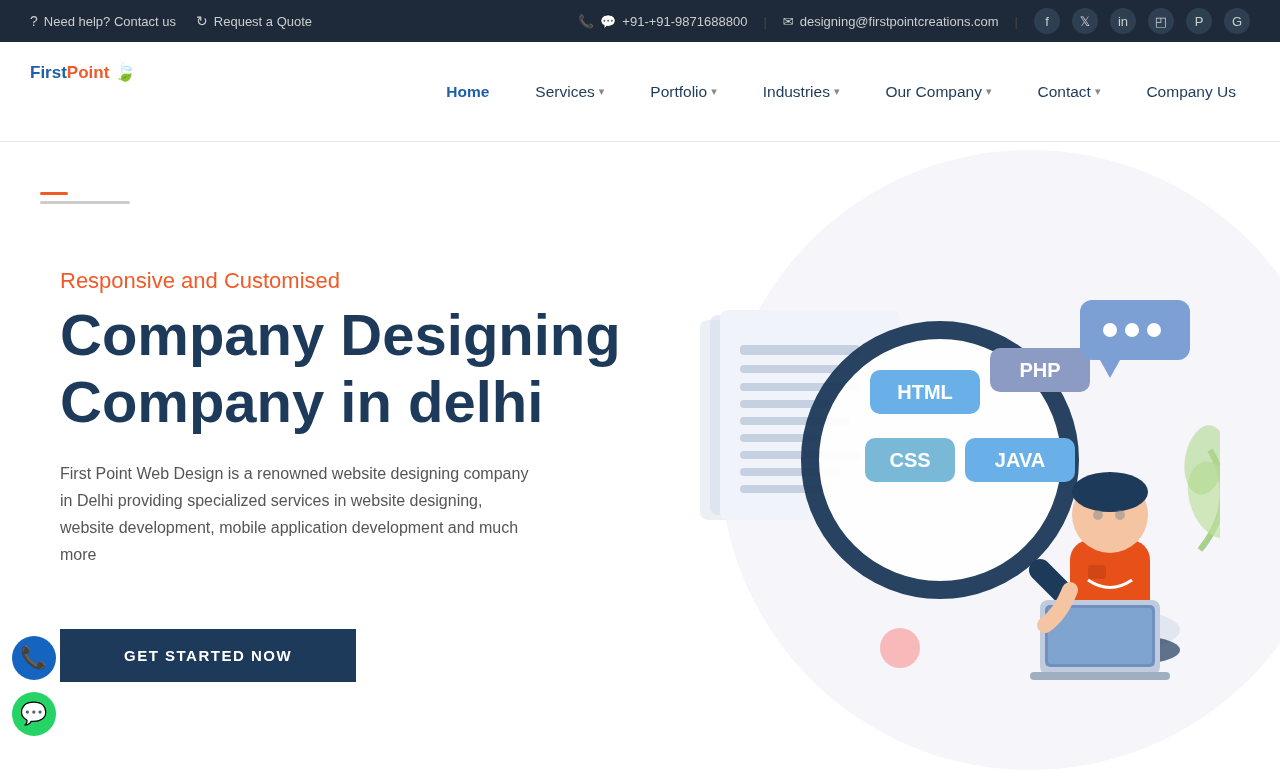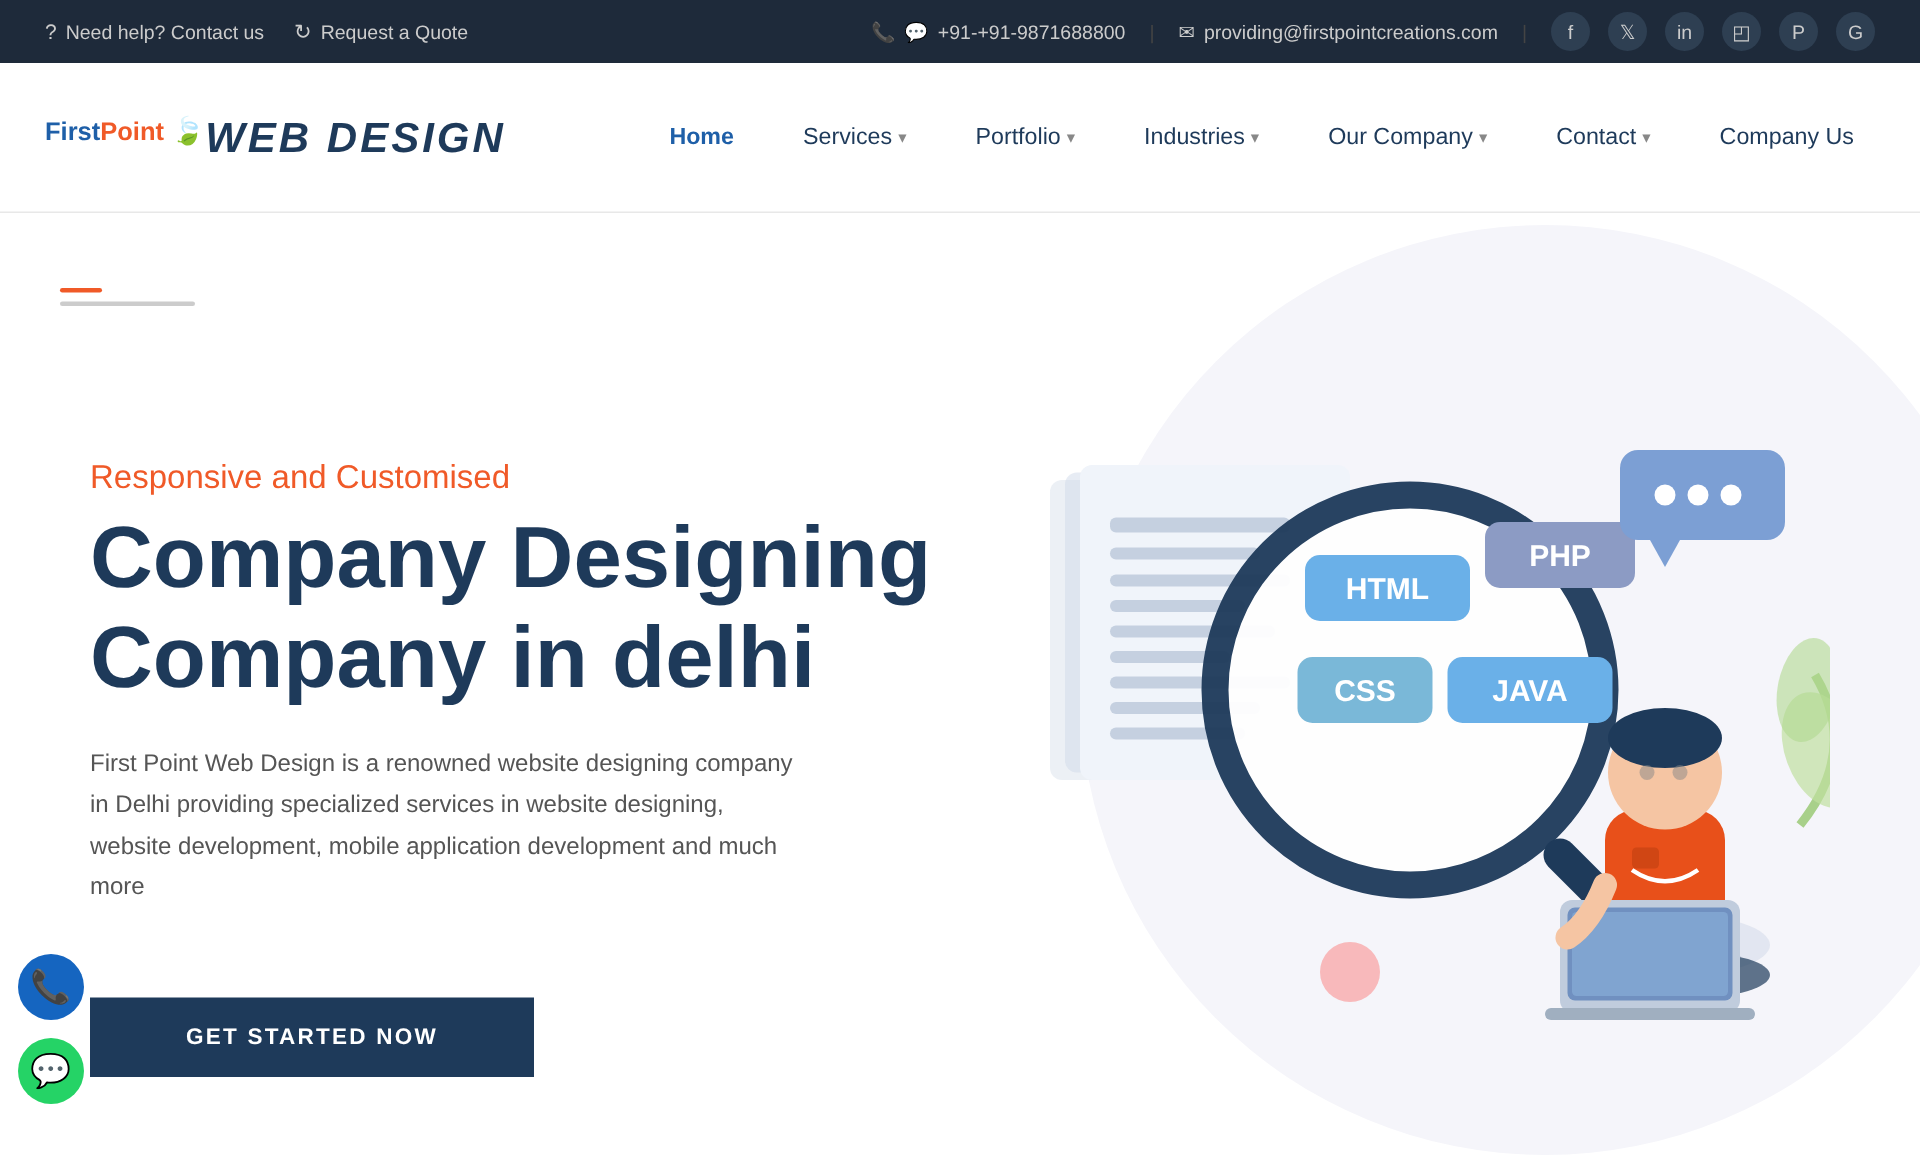--- a/index.html
+++ b/index.html
@@ -33,42 +33,42 @@
       display: flex; align-items: center;
       padding: 0 30px;
       height: 100px;
       border-bottom: 1px solid #e8e8e8;
       background: #fff;
     }
     .logo { display: flex; flex-direction: column; align-items: flex-start; margin-right: auto; }
     .logo-top { color: #1e5fa8; font-size: 18px; font-weight: 600; }
     .logo-bottom { color: #1e3a5a; font-size: 26px; font-weight: 900; letter-spacing: 1px; font-style: italic; }
     .logo-leaf { color: #5cb85c; font-size: 20px; }
-    .logo-text-wrap { display: flex; flex-direction: row; }
+    .logo-text-wrap { display: flex; flex-direction: column; gap: 22px; }
     .logo-top-row { display: flex; align-items: center; }
 
     nav { display: flex; align-items: center; gap: 18px; }
     .nav-item {
       display: flex; align-items: center; gap: 4px;
       padding: 8px 14px;
       font-size: 15.5px;
       font-weight: 500;
       color: #1e3a5a;
       cursor: pointer;
       text-decoration: none;
       white-space: nowrap;
     }
     .nav-item.active { color: #1e5fa8; font-weight: 600; }
     .nav-chevron { font-size: 11px; color: #888; }
 
     
     .hero {
       position: relative;
       display: flex;
-      align-items: flex-end;
+      align-items: center;
       padding: 60px 60px 60px 60px;
       min-height: 636px;
       background: #fff;
       overflow: hidden;
     }
 
     
     .hero-lines {
       position: absolute;
       top: 50px;
@@ -193,21 +193,21 @@
   </div>
   <div class="topbar-right">
     <a class="topbar-item">
       <span>📞</span>
       <span>💬</span>
       <span>+91-+91-9871688800</span>
     </a>
     <span class="topbar-divider">|</span>
     <a class="topbar-item">
       <span>✉</span>
-      <span>providing@firstpointcreations.com</span>
+      <span>designing@firstpointcreations.com</span>
     </a>
     <span class="topbar-divider">|</span>
     <div class="social-icons">
       <div class="social-icon">f</div>
       <div class="social-icon">𝕏</div>
       <div class="social-icon">in</div>
       <div class="social-icon">◰</div>
       <div class="social-icon">P</div>
       <div class="social-icon">G</div>
     </div>
@@ -217,21 +217,20 @@
 <div class="header">
 
   <div class="logo">
     <div class="logo-top-row">
       <span class="logo-text-wrap">
         <span class="logo-top">
           <span style="color:#1e5fa8; font-size:17px; font-weight:700; font-style:normal;">First</span><span style="color:#f05a28; font-size:17px; font-weight:700; font-style:normal;">Point</span>
           <span class="logo-leaf" style="font-size:18px;">🍃</span>
         </span>
         <br>
-        <span class="logo-bottom" style="color:#1e3a5a; font-size:28px; font-weight:900; font-style:italic; letter-spacing:2px;">WEB DESIGN</span>
       </span>
     </div>
   </div>
 
   <nav>
     <a class="nav-item active">
       <span>Home</span>
     </a>
     <a class="nav-item">
       <span>Services</span>

